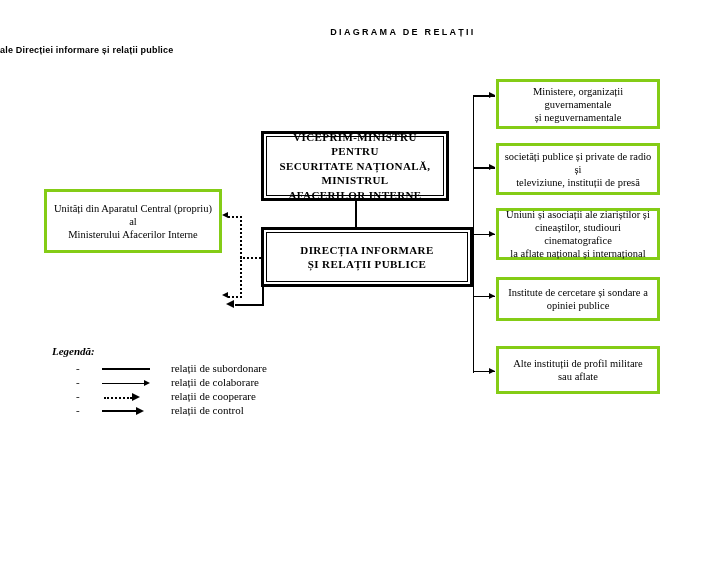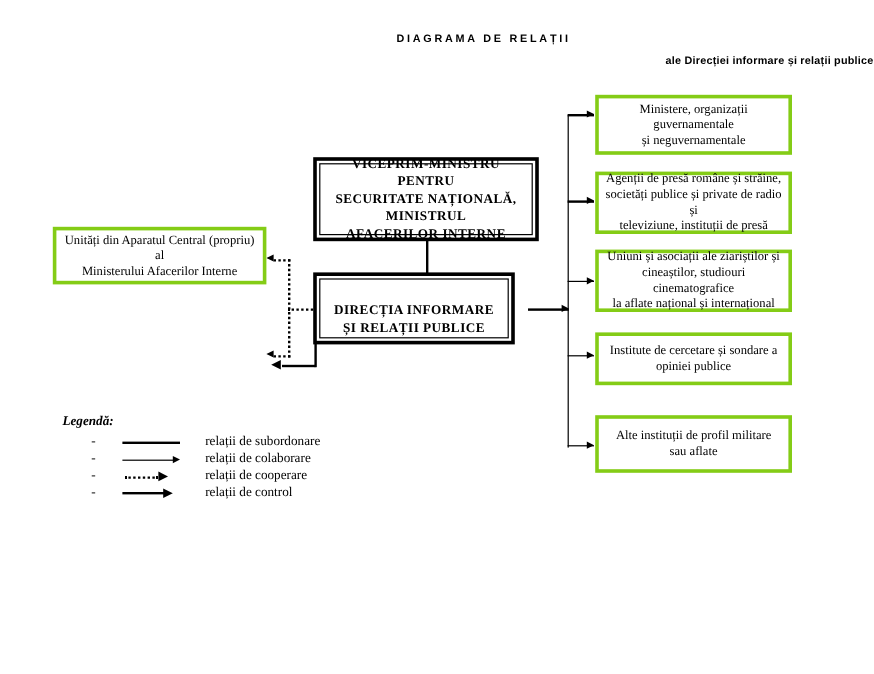--- a/index.html
+++ b/index.html
@@ -14,21 +14,21 @@
 
   
   .title-main{
     position:absolute;left:0;top:27px;width:728px;
     text-align:center;
     font-family:"Liberation Sans", sans-serif;
     font-size:9px;font-weight:bold;letter-spacing:2.3px;padding-left:39px;
   }
   .title-sub{
     position:absolute;left:0;top:45px;width:728px;
-    text-align:right;
+    text-align:left;
     font-family:"Liberation Sans", sans-serif;
     font-size:9px;font-weight:bold;letter-spacing:0.2px;
   }
 
   
   .box{
     position:absolute;
     box-sizing:border-box;
     background:#fff;
     display:flex;align-items:center;justify-content:center;
@@ -134,45 +134,44 @@
 
   <div class="box heavy" style="left:266px;top:136px;width:178px;height:60px;">
     <div class="inner">
       <div>VICEPRIM-MINISTRU PENTRU</div>
       <div>SECURITATE NAȚIONALĂ,</div>
       <div>MINISTRUL</div>
       <div>AFACERILOR INTERNE</div>
     </div>
   </div>
 
-  <div class="box heavy" style="left:266px;top:232px;width:158px;height:50px;align-items:flex-end;">
+  <div class="box heavy" style="left:266px;top:232px;width:202px;height:50px;">
     <div class="inner">
       <div>DIRECȚIA INFORMARE</div>
       <div>ȘI RELAȚII PUBLICE</div>
     </div>
   </div>
 
-  <div class="box thin" style="left:44px;top:189px;width:178px;height:48px;">
+  <div class="box thin" style="left:44px;top:189px;width:178px;height:64px;">
     <div>
       <div>Unități din Aparatul Central (propriu) al</div>
       <div>Ministerului Afacerilor Interne</div>
     </div>
   </div>
 
 
   <div class="box thin" style="left:496px;top:79px;width:164px;height:50px;">
     <div>
       <div>Ministere, organizații guvernamentale</div>
       <div>și neguvernamentale</div>
     </div>
   </div>
 
   <div class="box thin" style="left:496px;top:143px;width:164px;height:52px;">
     <div>
-      <div>Agenții de presă române și străine,</div>
       <div>societăți publice și private de radio și</div>
       <div>televiziune, instituții de presă</div>
     </div>
   </div>
 
   <div class="box thin" style="left:496px;top:208px;width:164px;height:52px;">
     <div>
       <div>Uniuni și asociații ale ziariștilor și</div>
       <div>cineaștilor, studiouri cinematografice</div>
       <div>la aflate național și internațional</div>

